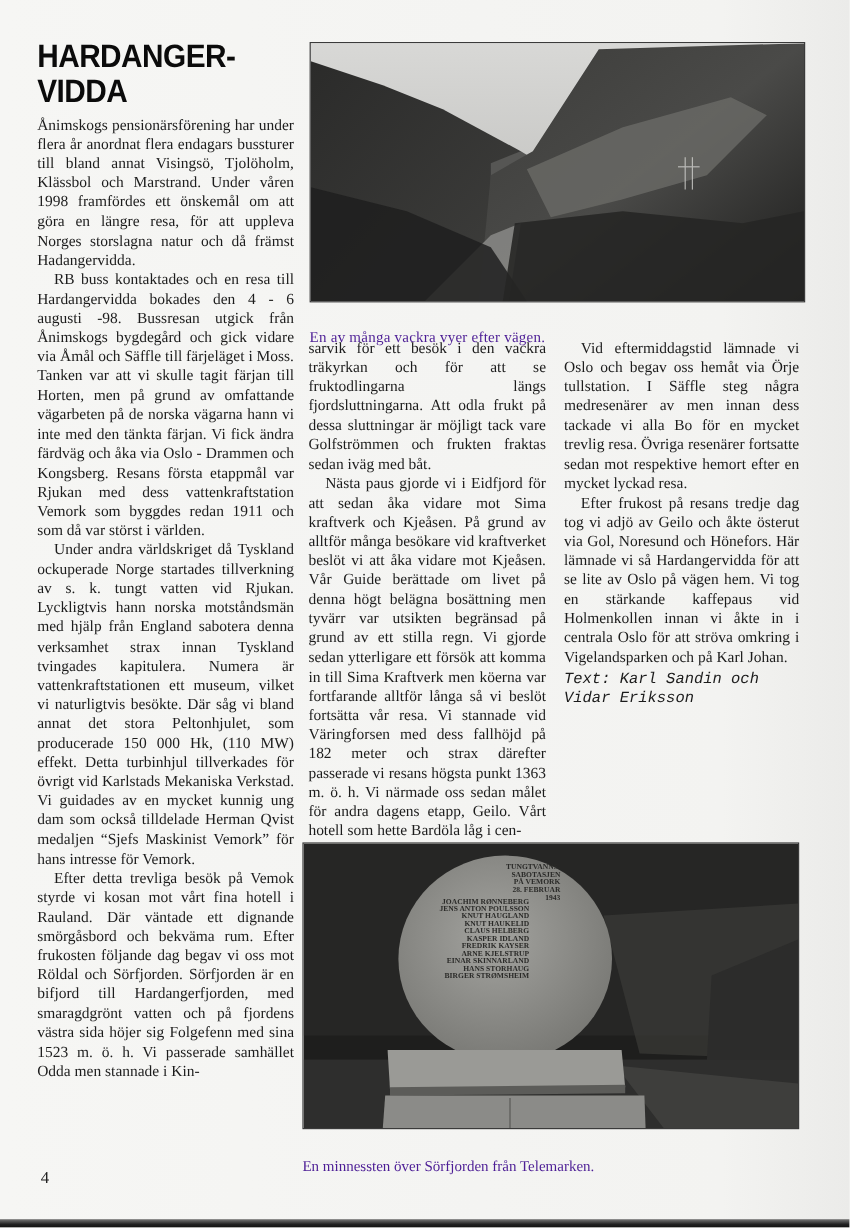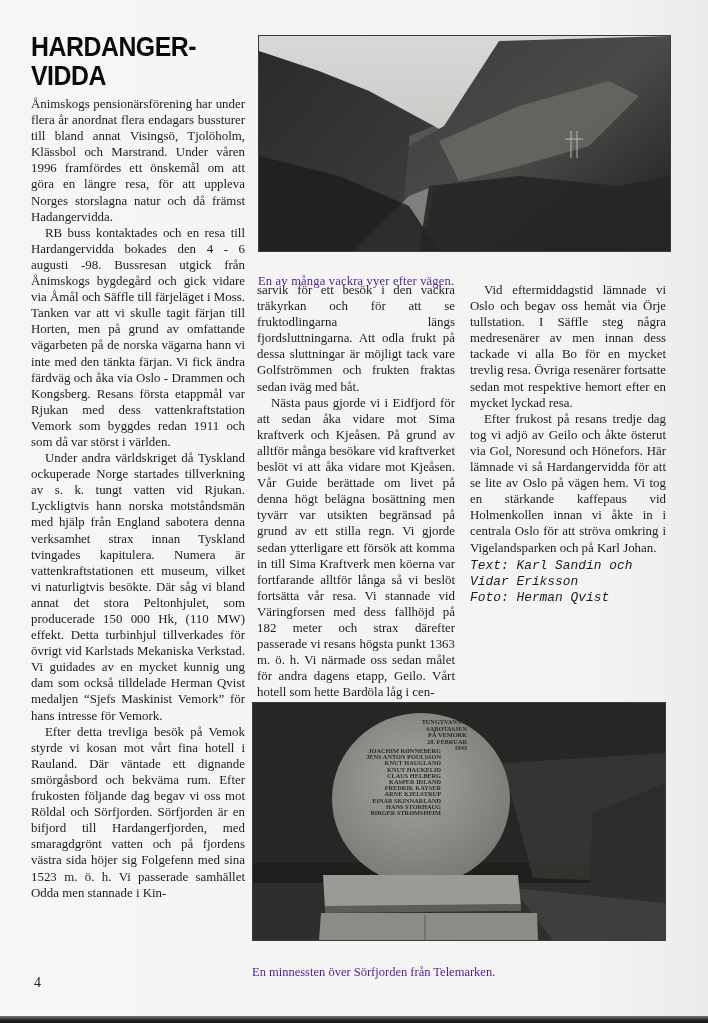--- a/index.html
+++ b/index.html
@@ -61,21 +61,21 @@
 
 <div class="page"></div>
 <div class="bottom-edge"></div>
 
 <h1 class="headline">
   <span>HARDANGER-</span><br>
   <span>VIDDA</span>
 </h1>
 
 <div class="col col1">
-  <p>Ånimskogs pensionärsförening har under flera år anordnat flera endagars bussturer till bland annat Visingsö, Tjolöholm, Klässbol och Marstrand. Under våren 1996 framfördes ett önskemål om att göra en längre resa, för att uppleva Norges storslagna natur och då främst Hadangervidda.</p>
+  <p>Ånimskogs pensionärsförening har under flera år anordnat flera endagars bussturer till bland annat Visingsö, Tjolöholm, Klässbol och Marstrand. Under våren 1998 framfördes ett önskemål om att göra en längre resa, för att uppleva Norges storslagna natur och då främst Hadangervidda.</p>
   <p class="indent">RB buss kontaktades och en resa till Hardangervidda bokades den 4 - 6 augusti -98. Bussresan utgick från Ånimskogs bygdegård och gick vidare via Åmål och Säffle till färjeläget i Moss. Tanken var att vi skulle tagit färjan till Horten, men på grund av omfattande vägarbeten på de norska vägarna hann vi inte med den tänkta färjan. Vi fick ändra färdväg och åka via Oslo - Drammen och Kongsberg. Resans första etappmål var Rjukan med dess vattenkraftstation Vemork som byggdes redan 1911 och som då var störst i världen.</p>
   <p class="indent">Under andra världskriget då Tyskland ockuperade Norge startades tillverkning av s. k. tungt vatten vid Rjukan. Lyckligtvis hann norska motståndsmän med hjälp från England sabotera denna verksamhet strax innan Tyskland tvingades kapitulera. Numera är vattenkraftstationen ett museum, vilket vi naturligtvis besökte. Där såg vi bland annat det stora Peltonhjulet, som producerade 150 000 Hk, (110 MW) effekt. Detta turbinhjul tillverkades för övrigt vid Karlstads Mekaniska Verkstad. Vi guidades av en mycket kunnig ung dam som också tilldelade Herman Qvist medaljen “Sjefs Maskinist Vemork” för hans intresse för Vemork.</p>
   <p class="indent">Efter detta trevliga besök på Vemok styrde vi kosan mot vårt fina hotell i Rauland. Där väntade ett dignande smörgåsbord och bekväma rum. Efter frukosten följande dag begav vi oss mot Röldal och Sörfjorden. Sörfjorden är en bifjord till Hardangerfjorden, med smaragdgrönt vatten och på fjordens västra sida höjer sig Folgefenn med sina 1523 m. ö. h. Vi passerade samhället Odda men stannade i Kin-</p>
 </div>
 
 <div class="photo photo-top">
   <svg viewBox="0 0 411 215" preserveAspectRatio="none">
     <defs>
       <linearGradient id="sky" x1="0" y1="0" x2="0" y2="1">
         <stop offset="0" stop-color="#d8d8d6"></stop>
@@ -110,21 +110,20 @@
 
 <div class="col col2">
   <p>sarvik för ett besök i den vackra träkyrkan och för att se fruktodlingarna längs fjordsluttningarna. Att odla frukt på dessa sluttningar är möjligt tack vare Golfströmmen och frukten fraktas sedan iväg med båt.</p>
   <p class="indent">Nästa paus gjorde vi i Eidfjord för att sedan åka vidare mot Sima kraftverk och Kjeåsen. På grund av alltför många besökare vid kraftverket beslöt vi att åka vidare mot Kjeåsen. Vår Guide berättade om livet på denna högt belägna bosättning men tyvärr var utsikten begränsad på grund av ett stilla regn. Vi gjorde sedan ytterligare ett försök att komma in till Sima Kraftverk men köerna var fortfarande alltför långa så vi beslöt fortsätta vår resa. Vi stannade vid Väringforsen med dess fallhöjd på 182 meter och strax därefter passerade vi resans högsta punkt 1363 m. ö. h. Vi närmade oss sedan målet för andra dagens etapp, Geilo. Vårt hotell som hette Bardöla låg i cen-</p>
 </div>
 
 <div class="col col3">
   <p class="indent">Vid eftermiddagstid lämnade vi Oslo och begav oss hemåt via Örje tullstation. I Säffle steg några medresenärer av men innan dess tackade vi alla Bo för en mycket trevlig resa. Övriga resenärer fortsatte sedan mot respektive hemort efter en mycket lyckad resa.</p>
   <p class="indent">Efter frukost på resans tredje dag tog vi adjö av Geilo och åkte österut via Gol, Noresund och Hönefors. Här lämnade vi så Hardangervidda för att se lite av Oslo på vägen hem. Vi tog en stärkande kaffepaus vid Holmenkollen innan vi åkte in i centrala Oslo för att ströva omkring i Vigelandsparken och på Karl Johan.</p>
   <p class="credit">Text: Karl Sandin och Vidar Eriksson</p>
-  <p class="credit">Foto: Herman Qvist</p>
 </div>
 
 <div class="photo photo-bottom">
   <svg viewBox="0 0 412 237" preserveAspectRatio="none">
     <defs>
       <radialGradient id="stone" cx="0.45" cy="0.4" r="0.6">
         <stop offset="0" stop-color="#a3a39f"></stop>
         <stop offset="1" stop-color="#7a7a76"></stop>
       </radialGradient>
     </defs>

